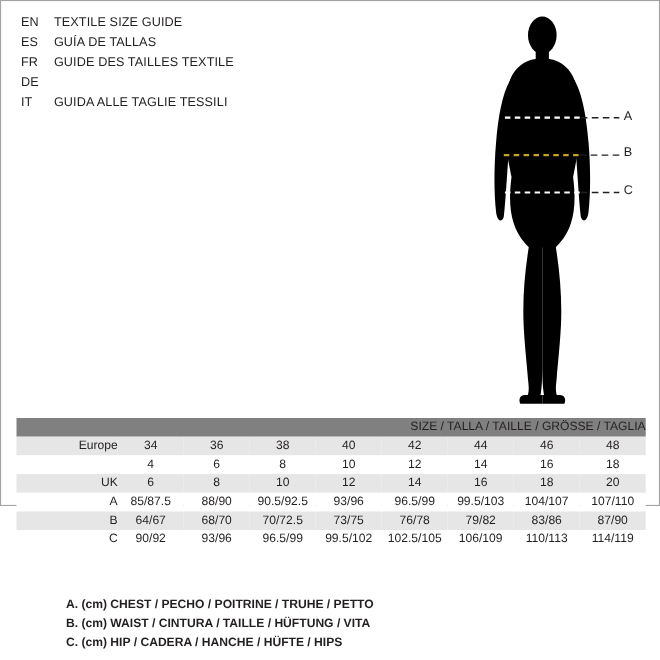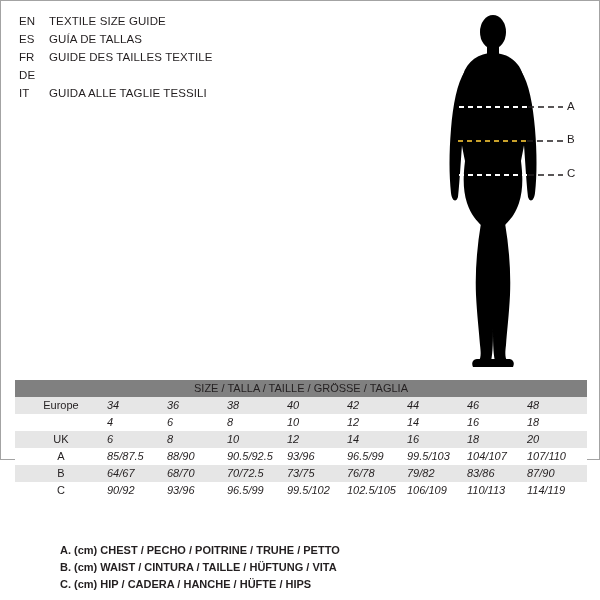--- a/index.html
+++ b/index.html
@@ -96,25 +96,25 @@
   }
   .row-shade td {
     background: #e6e6e6;
   }
   .row-white td {
     background: #ffffff;
   }
   td.label-col {
     width: 92px;
     padding-left: 6px;
+    text-align: right;
+  }
+  td.val {
     text-align: center;
-  }
-  td.val {
     width: 60px;
-    font-style: italic;
   }
 
   
   .footnotes {
     position: absolute;
     left: 18px;
     top: 541px;
     width: 560px;
   }
   .footnote {

